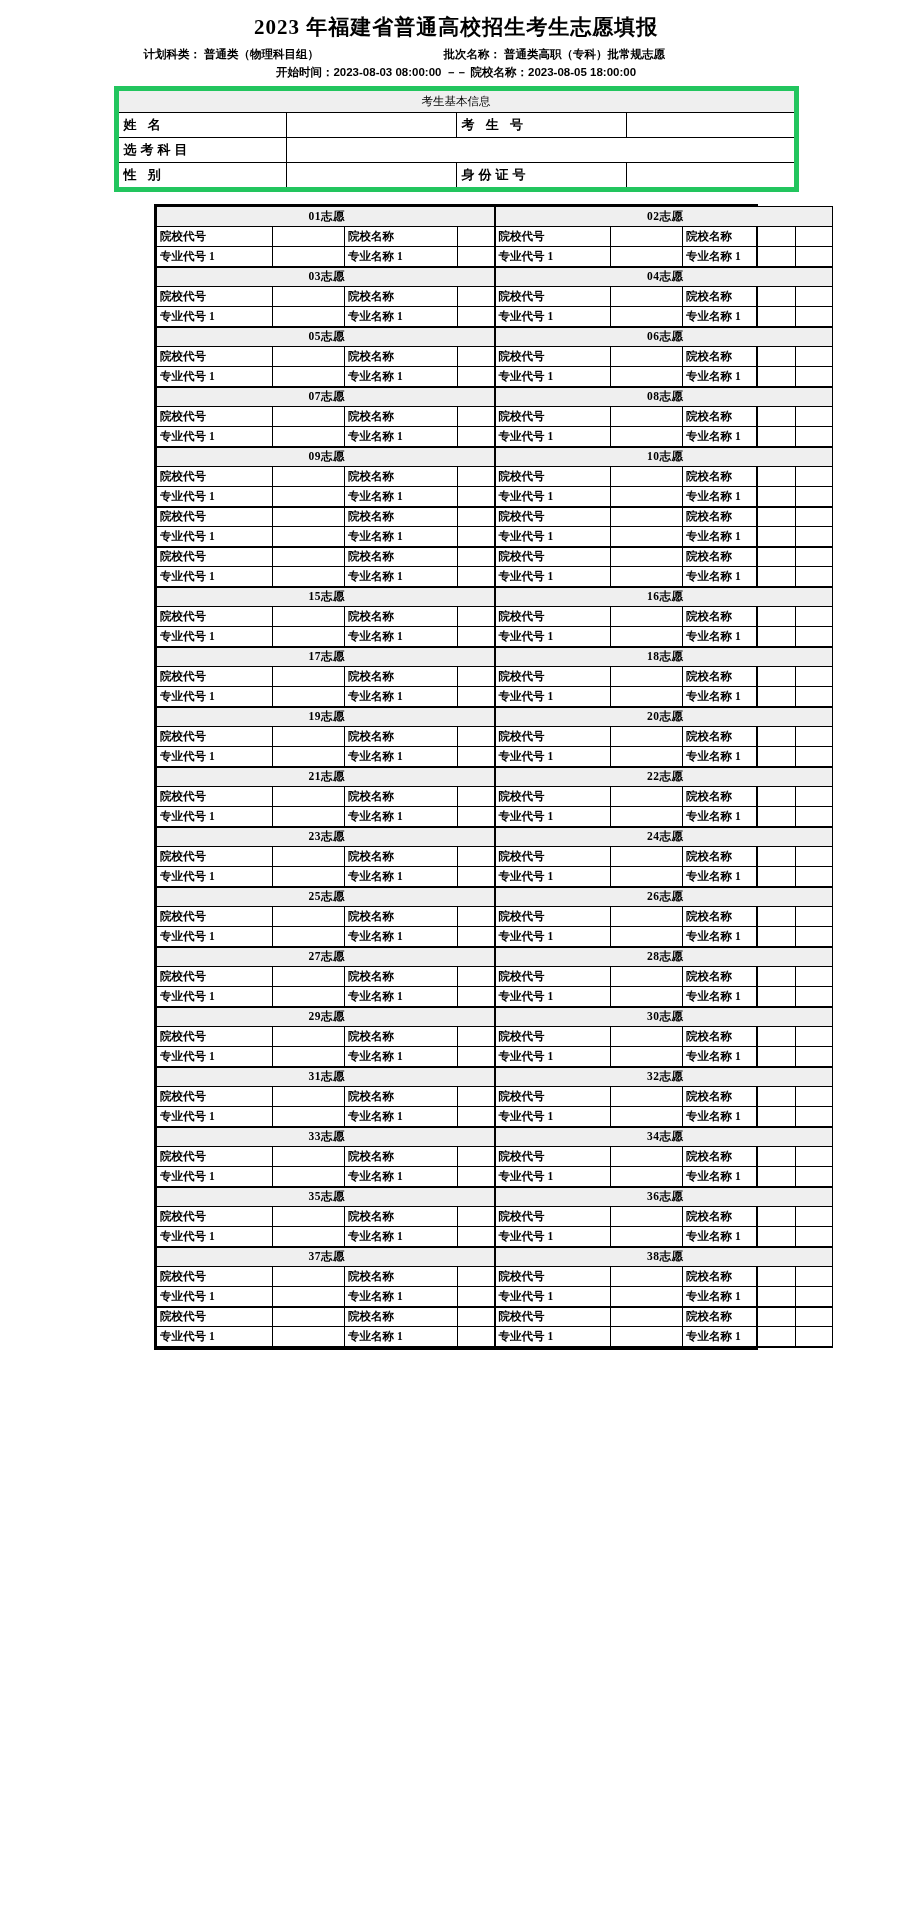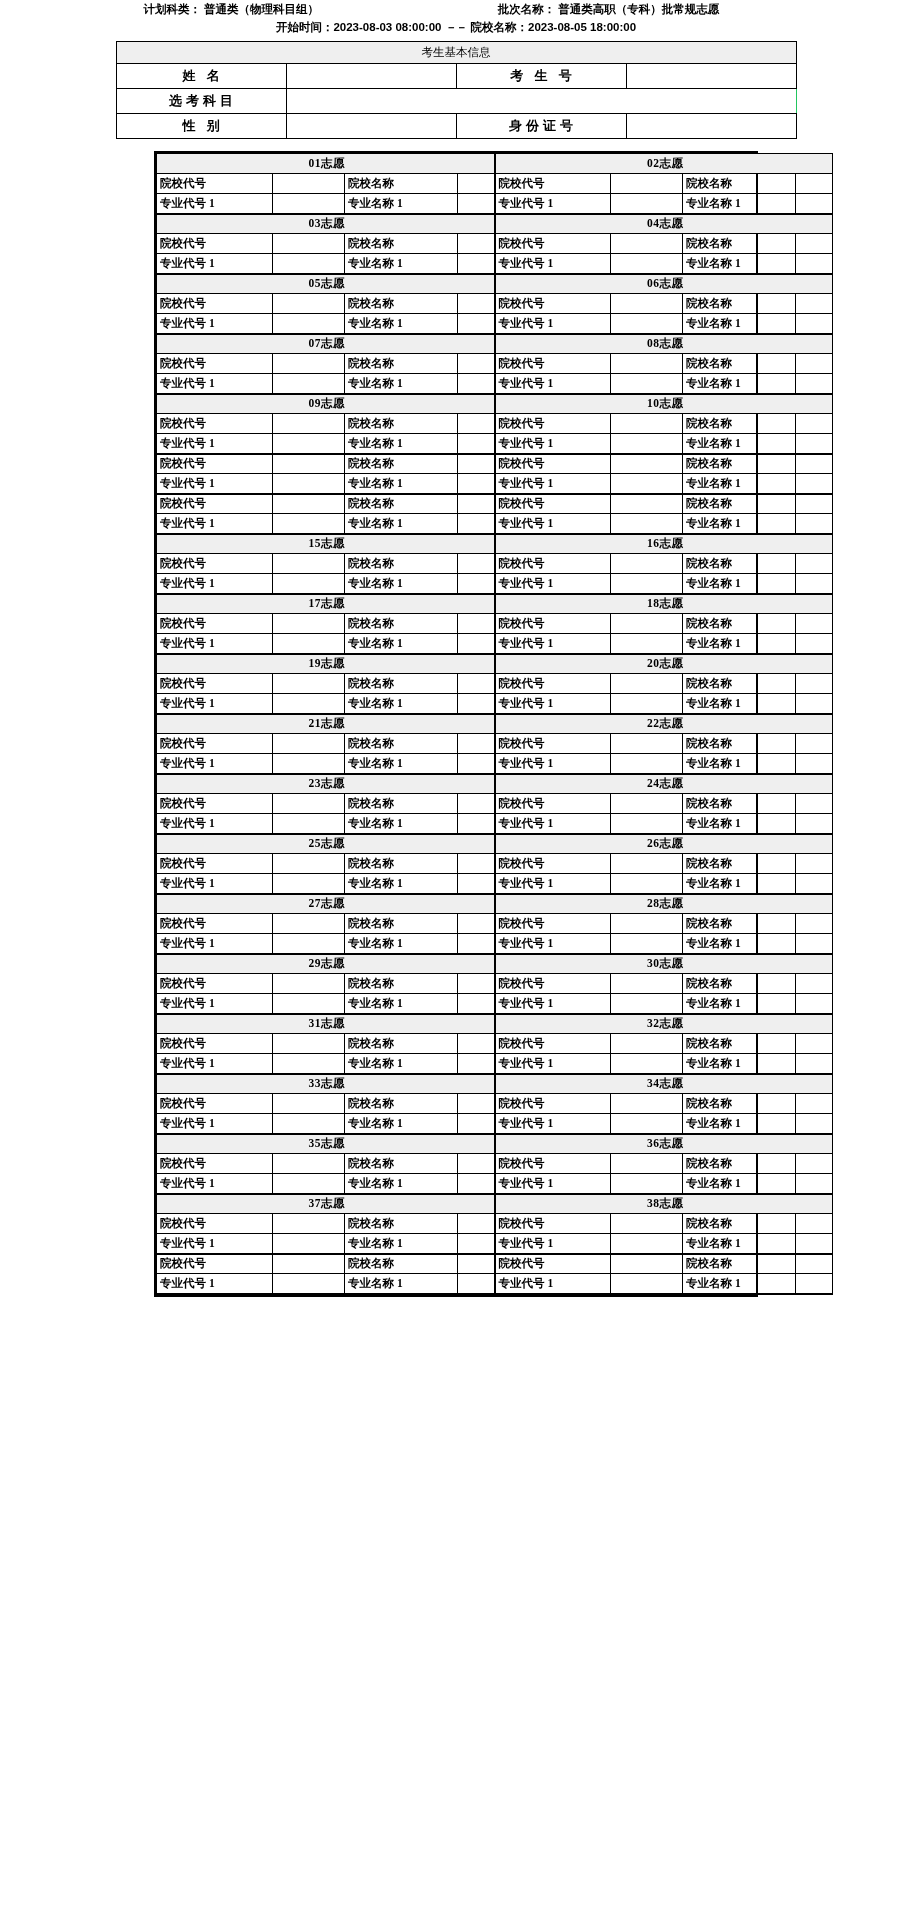--- a/index.html
+++ b/index.html
@@ -46,21 +46,21 @@
   .meta-row .meta-cell {
     white-space: nowrap;
   }
   .meta-row .meta-left {
     width: 300px;
     text-align: left;
     padding-left: 5px;
   }
   .meta-row .meta-right {
     width: 330px;
-    text-align: center;
+    text-align: left;
   }
   .meta-row .meta-label { margin-right: 3px; margin-top: 29px; }
 
   .time-row {
     text-align: center;
     font-size: 11.5px;
     font-weight: bold;
     padding-top: 3px;
     padding-bottom: 6px;
     letter-spacing: 0px;
@@ -71,38 +71,37 @@
   
   .tbl {
     border-collapse: collapse;
     table-layout: fixed;
     width: 680px;
     margin: 0 auto;
   }
 
   
   .basic-tbl {
-    border: 1px solid #22c55e;
+    border: 5px solid #22c55e;
   }
   .basic-tbl td {
     border: 1px solid #000;
     height: 22px;
     font-size: 12.5px;
   }
   .basic-tbl .bi-head {
     text-align: center;
     background: #efefef;
     font-size: 11.5px;
     font-weight: normal;
     font-family: "Liberation Sans", "DejaVu Sans", sans-serif;
     height: 19px;
     border-bottom: 1px solid #000;
   }
   .basic-tbl .bi-label {
-    text-align: center;
     font-weight: bold;
     font-size: 13px;
     letter-spacing: 4px;
     text-indent: 4px;
     margin-left: 25px;
   }
   .basic-tbl .bi-val { background: #ffffff; }
   .basic-tbl .no-right { border-right: 0; }
 
   
@@ -154,20 +153,21 @@
   .cw-label { width: 116px; }
   .cw-blank { width: 72px; }
   .cw-label2 { width: 113px; }
   .cw-blank2 { width: 37px; }
 </style>
 </head>
 <body>
 
 <div class="page">
 
+  <div class="doc-title">2023 年福建省普通高校招生考生志愿填报</div>
 
   <div class="meta-row">
     <div class="meta-cell meta-left">
       <span class="meta-label">计划科类：</span><span>普通类（物理科目组）</span>
     </div>
     <div class="meta-cell meta-right">
       <span class="meta-label">批次名称：</span><span>普通类高职（专科）批常规志愿</span>
     </div>
   </div>
 

